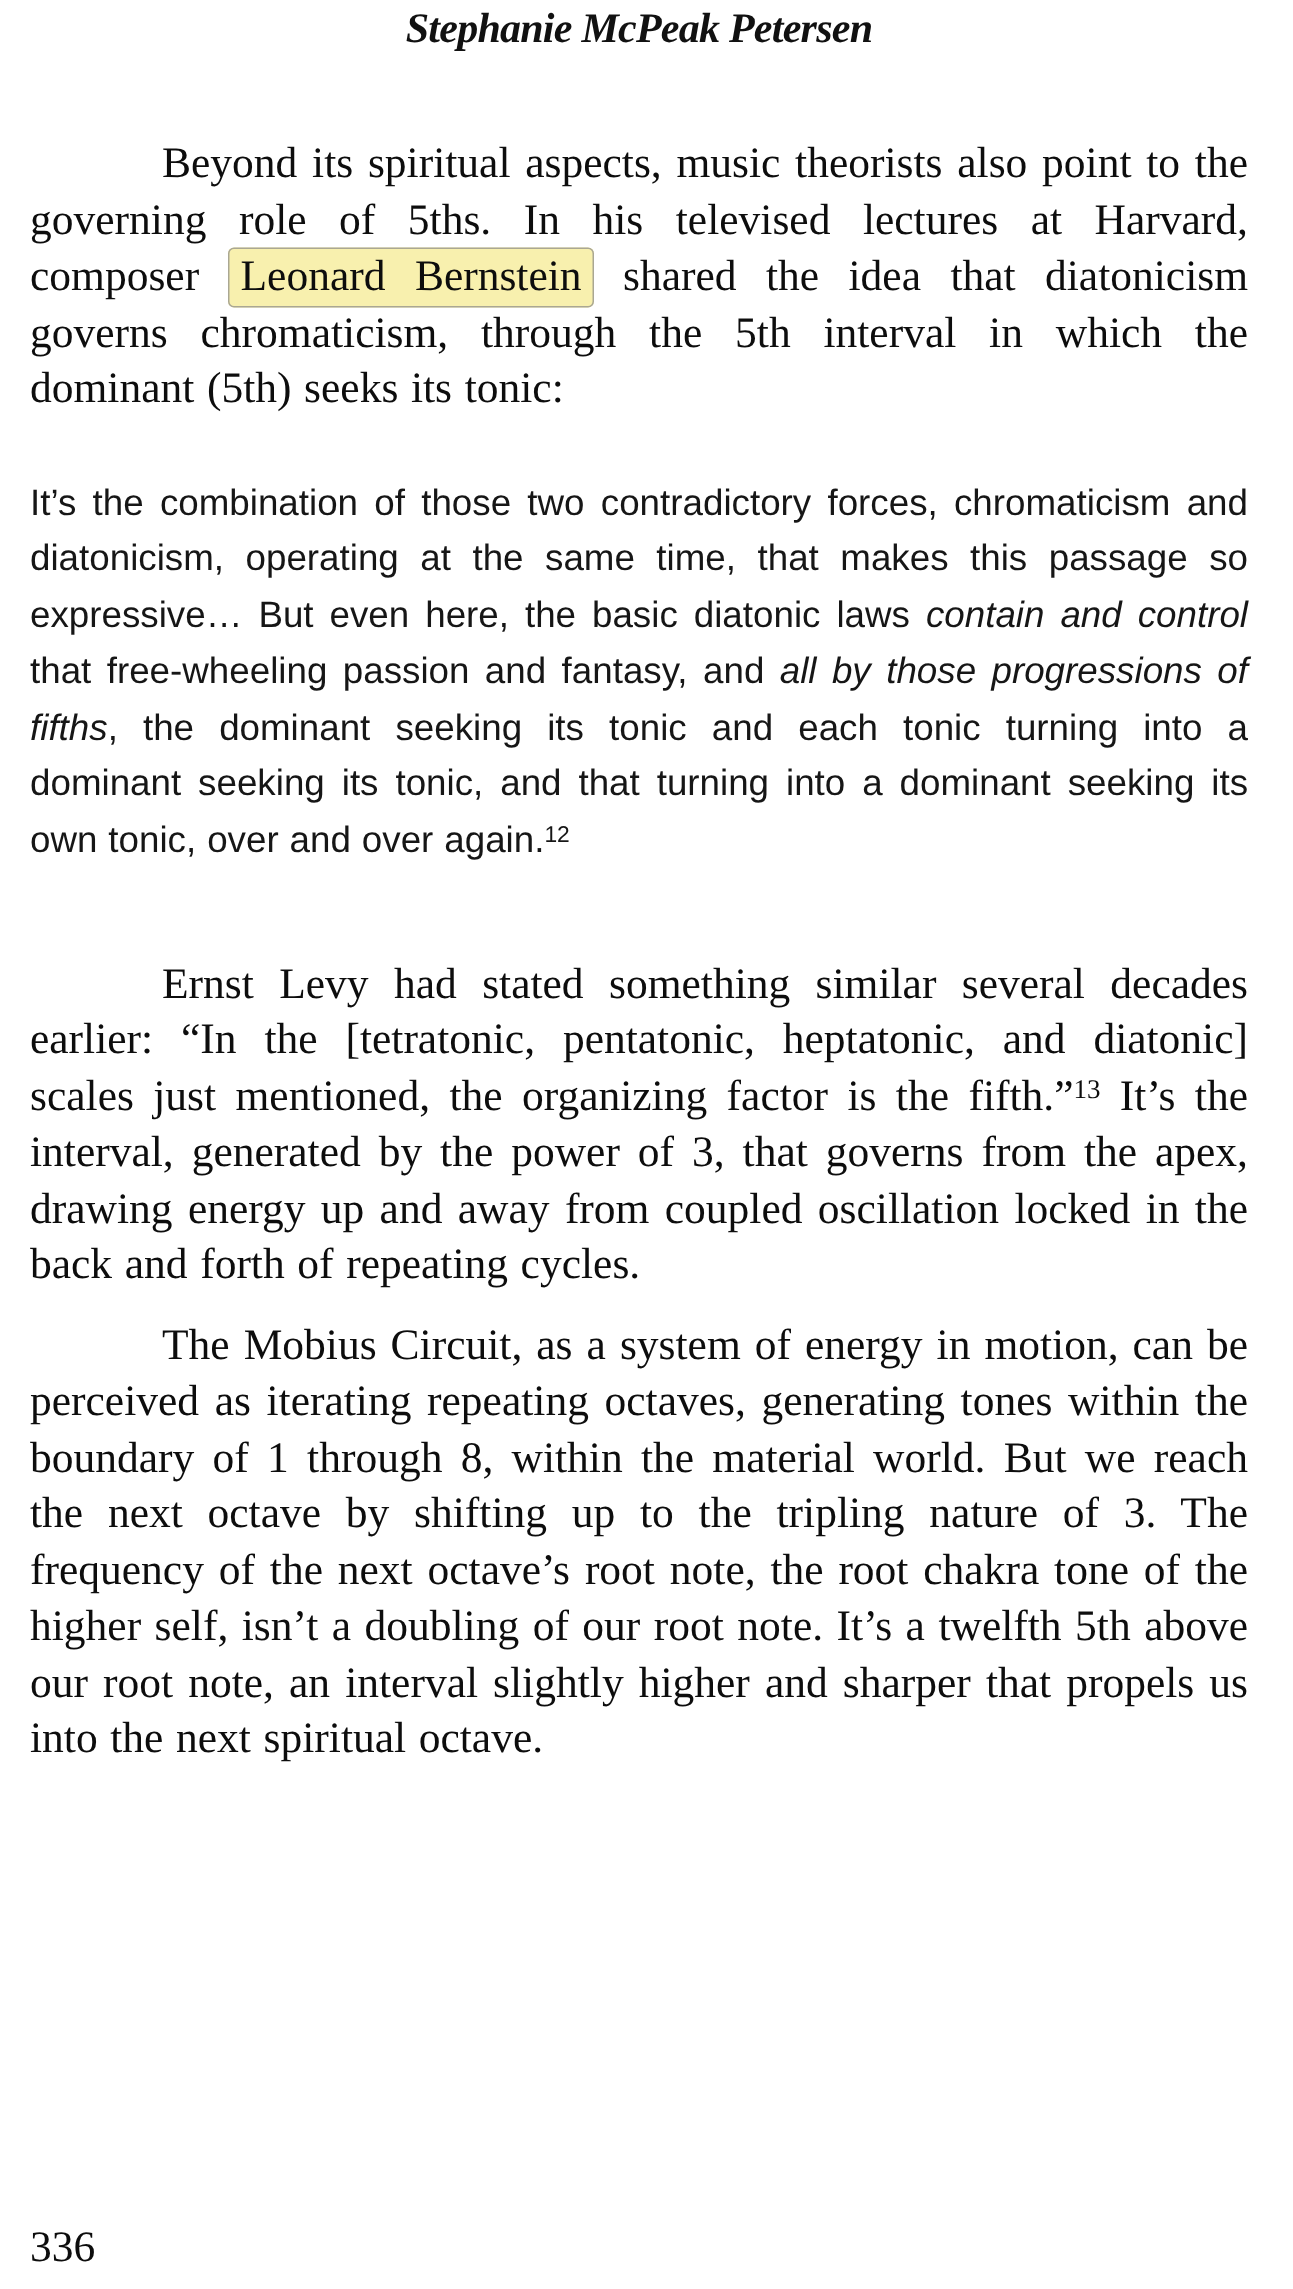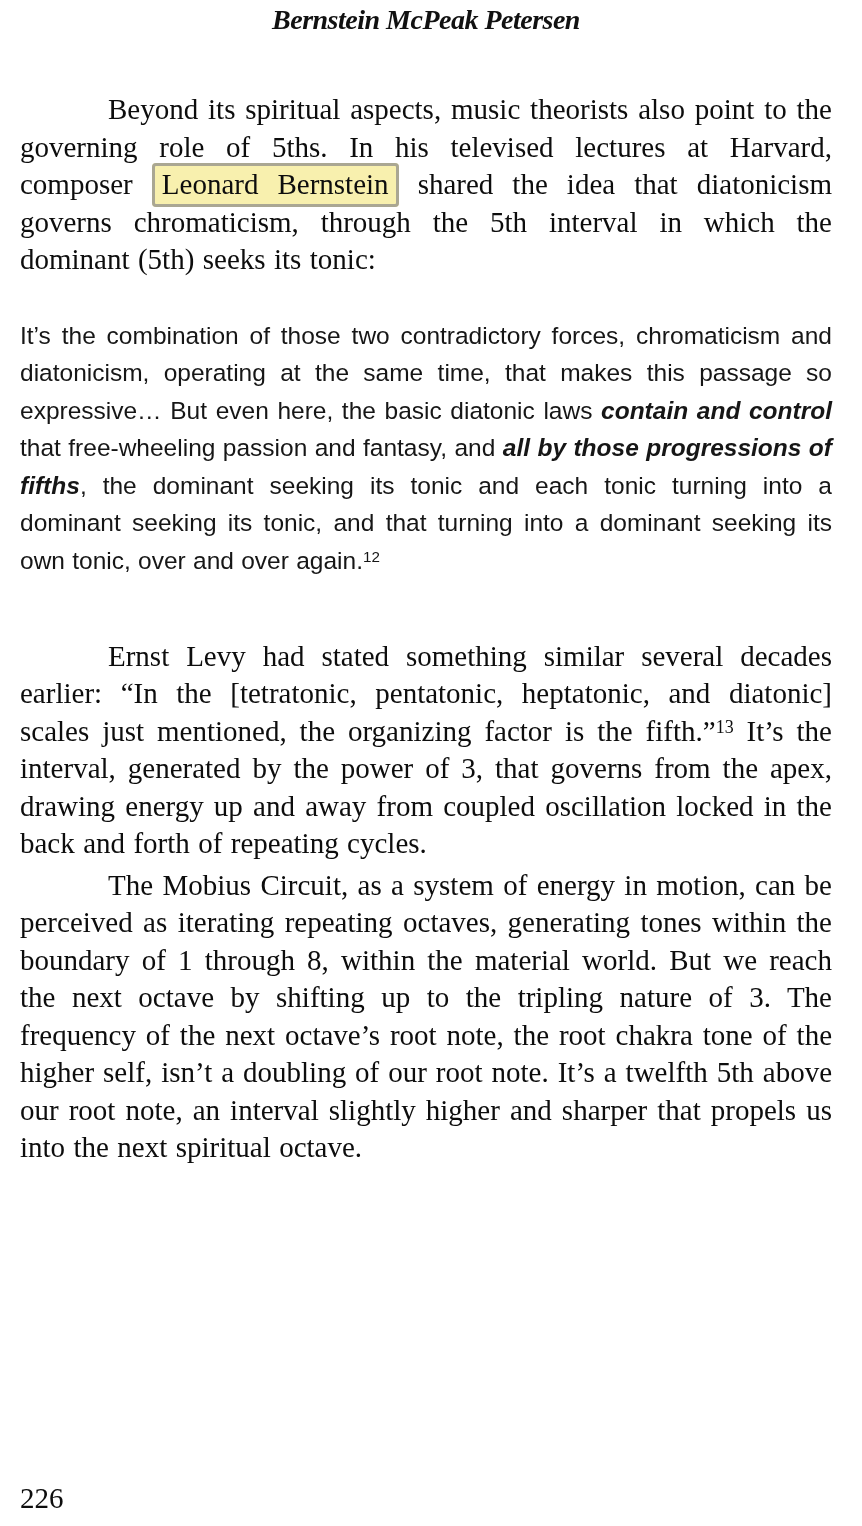--- a/index.html
+++ b/index.html
@@ -26,65 +26,65 @@
   .serif-para {
     font-size: 29px;
     line-height: 37.5px;
     text-align: justify;
     text-indent: 88px;
     margin: 0;
     word-spacing: 0.04em;
   }
   .para-first { margin-top: 54px; }
   .para-after-quote { margin-top: 58px; }
-  .para-follow { margin-top: 4px; }
+  .para-follow { margin-top: 16px; }
   .quote {
     font-family: "Liberation Sans", sans-serif;
     font-size: 24.5px;
     line-height: 37.6px;
     text-align: justify;
     margin: 38px 0 0 0;
     color: #161616;
     word-spacing: 0.02em;
   }
   .it { }
-  .qb { font-weight: bold; font-style: italic; }
+  .qb { font-weight: normal; font-style: italic; }
   sup.fn {
     font-size: 62%;
     line-height: 0;
     vertical-align: baseline;
     position: relative;
     top: -0.45em;
   }
   .hl {
     background: #f8f0ae;
-    border: 3px solid #b91c1c;
+    border: 1px solid #b91c1c;
     border-radius: 4px;
     padding: 2px 7px 4px 7px;
     white-space: nowrap;
   }
   .page-number {
     position: absolute;
     left: 20px;
     bottom: 12px;
     font-size: 29px;
     line-height: 32px;
     color: #0d0d0d;
   }
 </style>
 </head>
 <body>
 
 <div class="page">
 
-  <div class="running-header">Bernstein McPeak Petersen</div>
+  <div class="running-header">Stephanie McPeak Petersen</div>
 
   <p class="serif-para para-first"><span>Beyond its spiritual aspects, music theorists also point to the governing role of 5ths. In his televised lectures at Harvard, composer </span><span class="hl" style="background: rgb(248, 240, 174); border-color: rgb(170, 167, 147);">Leonard Bernstein</span><span> shared the idea that diatonicism </span><span class="it">governs</span><span> chromaticism, through the 5th interval in which the dominant (5th) seeks its tonic:</span></p>
 
   <blockquote class="quote"><span>It’s the combination of those two contradictory forces, chromaticism and diatonicism, operating at the same time, that makes this passage so expressive… But even here, the basic diatonic laws </span><span class="qb">contain and control</span><span> that free-wheeling passion and fantasy, and </span><span class="qb">all by those progressions of fifths</span><span>, the dominant seeking its tonic and each tonic turning into a dominant seeking </span><span class="it">its</span><span> tonic, and that turning into a dominant seeking its own tonic, over and over again.</span><sup class="fn">12</sup></blockquote>
 
   <p class="serif-para para-after-quote"><span>Ernst Levy had stated something similar several decades earlier: “In the [tetratonic, pentatonic, heptatonic, and diatonic] scales just mentioned, the organizing factor is the fifth.”</span><sup class="fn">13</sup><span> It’s the interval, generated by the power of 3, that governs from the apex, drawing energy up and away from coupled oscillation locked in the back and forth of repeating cycles.</span></p>
 
   <p class="serif-para para-follow"><span>The Mobius Circuit, as a system of energy in motion, can be perceived as iterating repeating octaves, generating tones within the boundary of 1 through 8, within the material world. But we reach the next octave by shifting up to the tripling nature of 3. The frequency of the next octave’s root note, the root chakra tone of the higher self, isn’t a doubling of our root note. It’s a </span><span class="it">twelfth 5th</span><span> above our root note, an interval slightly higher and sharper that propels us into the next spiritual octave.</span></p>
 
-  <div class="page-number">226</div>
+  <div class="page-number">336</div>
 
 </div>
 
 </body></html>

